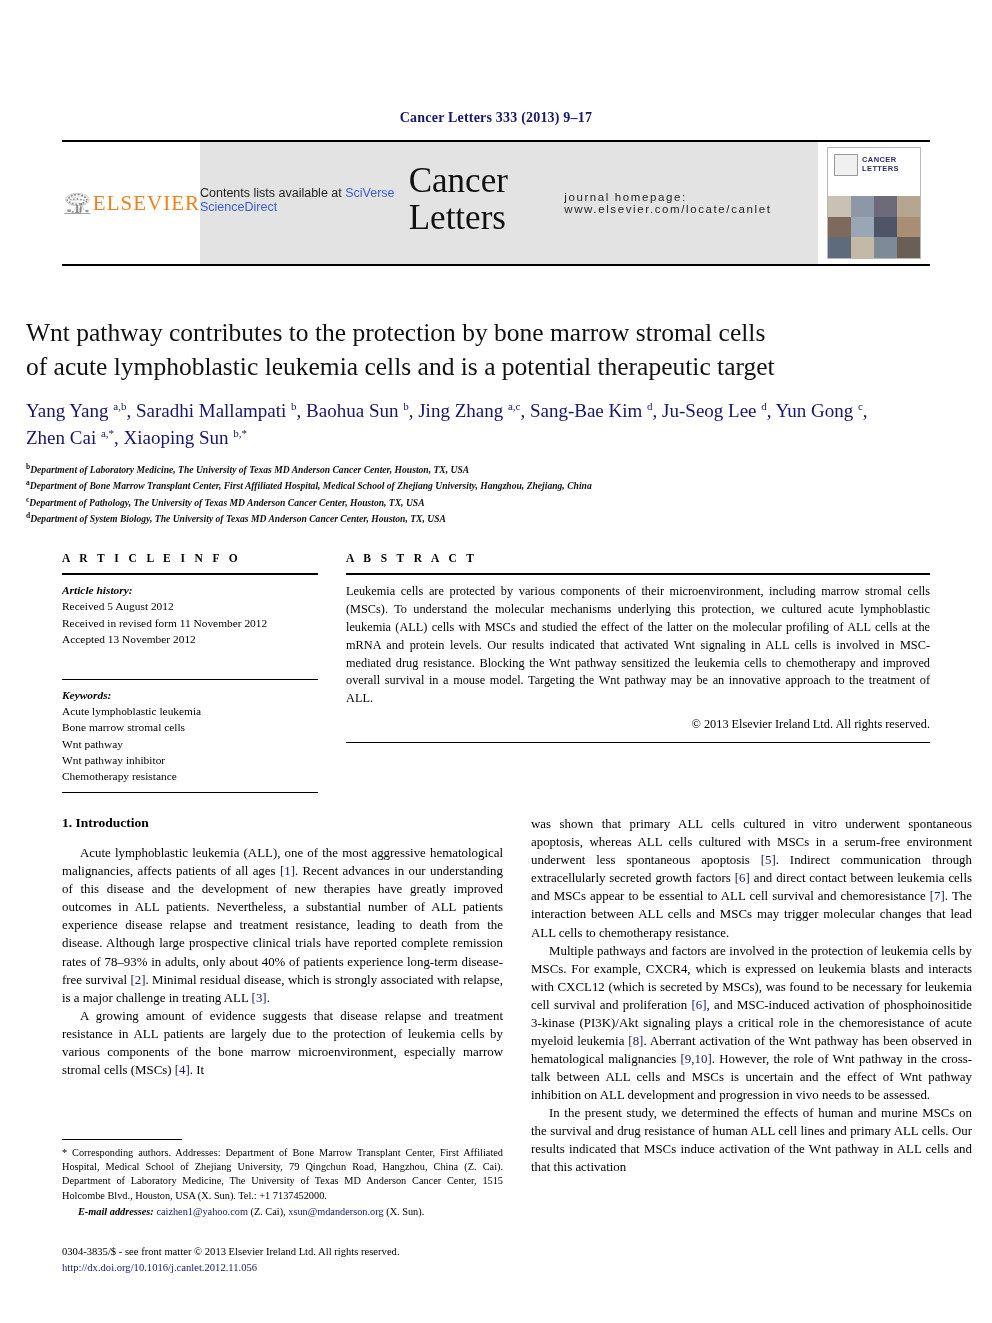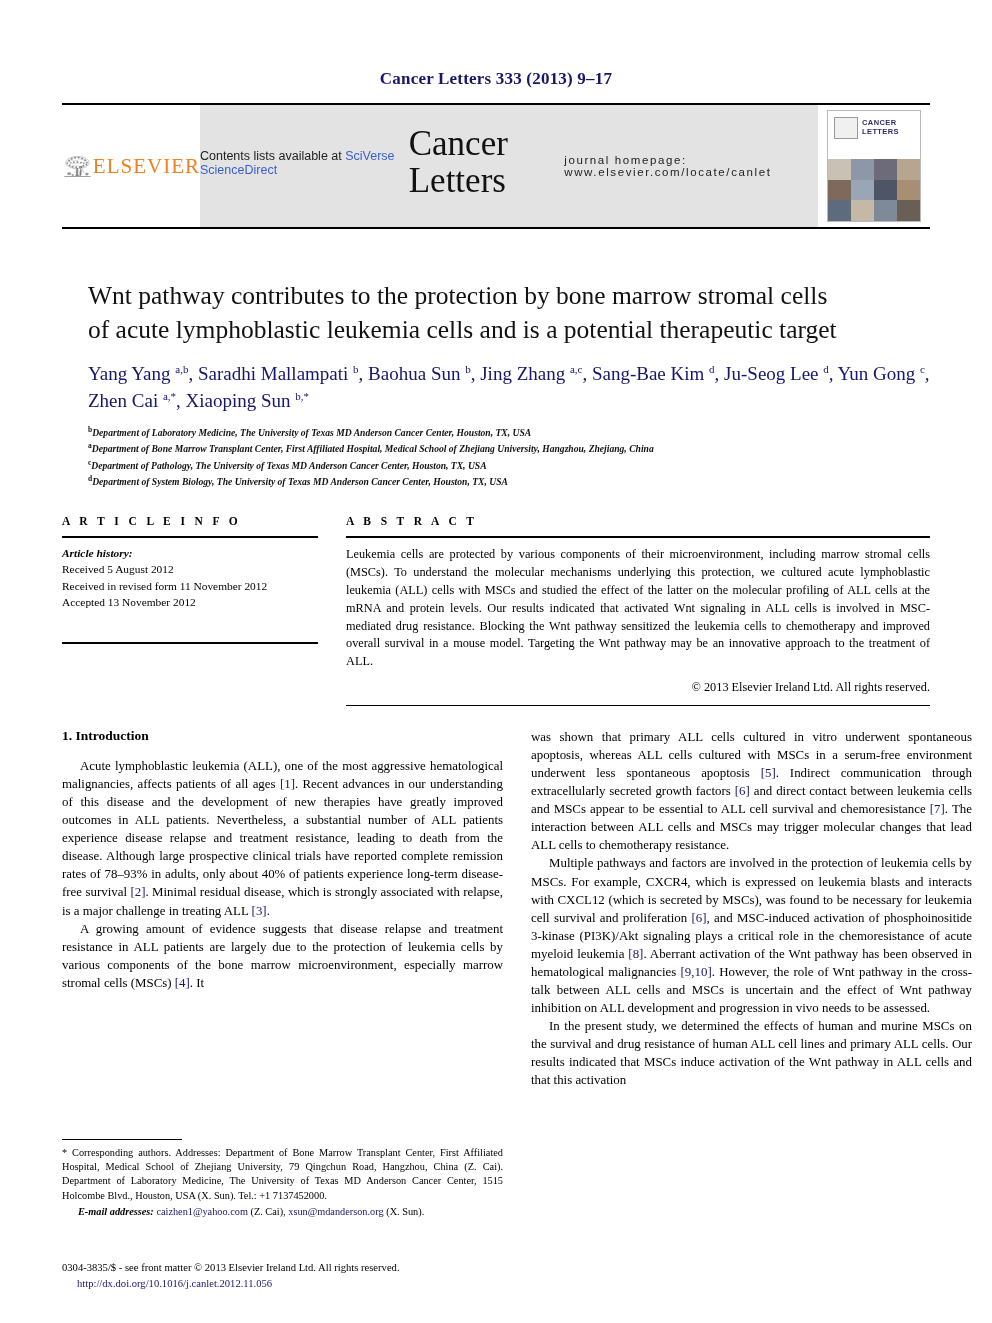--- a/index.html
+++ b/index.html
@@ -18,24 +18,24 @@
   .page {
     position: relative;
     width: 992px;
     height: 1323px;
     padding: 0;
   }
 
   
   .running-head {
     text-align: center;
-    font-size: 17px;
+    font-size: 14px;
     color: #16166b;
     font-weight: bold;
-    padding-top: 69px;
+    padding-top: 110px;
     letter-spacing: 0.2px;
   }
 
   
   .masthead {
     margin: 14px 62px 0 62px;
     border-top: 2.5px solid #000;
     border-bottom: 2.5px solid #000;
     height: 122px;
     display: flex;
@@ -139,21 +139,21 @@
     bottom: 0;
     height: 62px;
     display: grid;
     grid-template-columns: repeat(4, 1fr);
     grid-template-rows: repeat(3, 1fr);
   }
   .cover-grid span { display: block; }
 
   
   .article-head {
-    margin: 50px 62px 0 88px;
+    margin: 50px 62px 0 26px;
   }
   .paper-title {
     font-family: "Liberation Serif", serif;
     font-size: 25.5px;
     line-height: 1.33;
     font-weight: normal;
     color: #111;
     margin: 0 0 14px 0;
     max-width: 760px;
   }
@@ -265,26 +265,26 @@
   .footnote-email .lbl {
     font-style: italic;
     font-weight: bold;
   }
   .mail-link { color: #16166b; }
 
   
   .imprint {
     position: absolute;
     left: 62px;
-    bottom: 32px;
+    bottom: 48px;
     width: 460px;
     font-size: 10.6px;
     line-height: 1.45;
   }
-  .doi-link { color: #16166b; margin-left: 15px; }
+  .doi-link { color: #16166b; }
 </style>
 </head>
 <body>
 
 <div class="page">
 
   <div class="running-head">Cancer Letters 333 (2013) 9–17</div>
 
   <div class="masthead">
 
@@ -391,20 +391,28 @@
       <div class="sec-label">A R T I C L E   I N F O</div>
       <div class="rule-thick"></div>
       <div class="info-group">
         <div class="it">Article history:</div>
         <div>Received 5 August 2012</div>
         <div>Received in revised form 11 November 2012</div>
         <div>Accepted 13 November 2012</div>
       </div>
       <div class="info-spacer"></div>
       <div class="rule-thin"></div>
+      <div class="info-group">
+        <div class="it">Keywords:</div>
+        <div>Acute lymphoblastic leukemia</div>
+        <div>Bone marrow stromal cells</div>
+        <div>Wnt pathway</div>
+        <div>Wnt pathway inhibitor</div>
+        <div>Chemotherapy resistance</div>
+      </div>
       <div class="rule-thin"></div>
     </div>
 
     <div class="col-abs">
       <div class="sec-label">A B S T R A C T</div>
       <div class="rule-thick"></div>
       <div class="abstract-body">Leukemia cells are protected by various components of their microenvironment, including marrow stromal cells (MSCs). To understand the molecular mechanisms underlying this protection, we cultured acute lymphoblastic leukemia (ALL) cells with MSCs and studied the effect of the latter on the molecular profiling of ALL cells at the mRNA and protein levels. Our results indicated that activated Wnt signaling in ALL cells is involved in MSC-mediated drug resistance. Blocking the Wnt pathway sensitized the leukemia cells to chemotherapy and improved overall survival in a mouse model. Targeting the Wnt pathway may be an innovative approach to the treatment of ALL.</div>
       <div class="copyright">© 2013 Elsevier Ireland Ltd. All rights reserved.</div>
       <div class="rule-thin" style="margin-top:10px"></div>
     </div>

